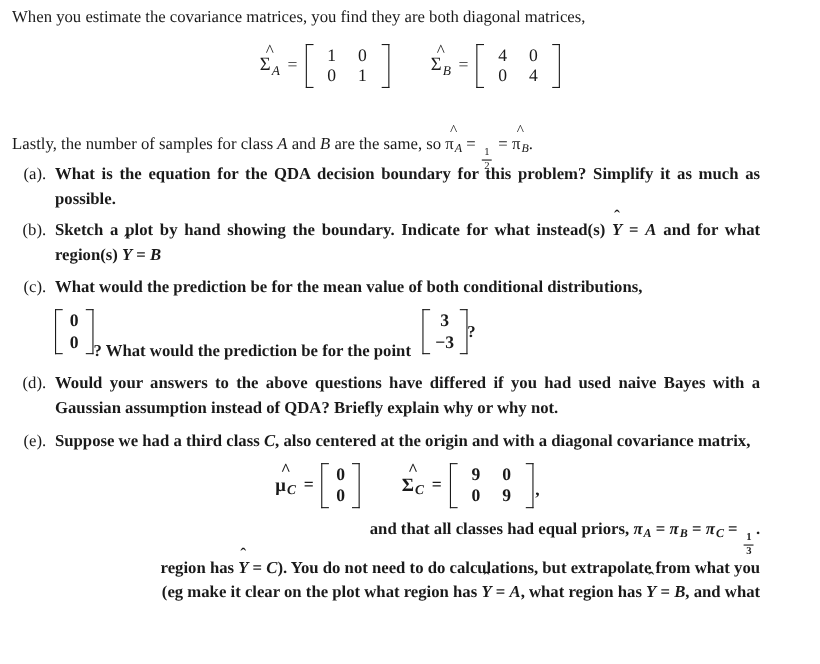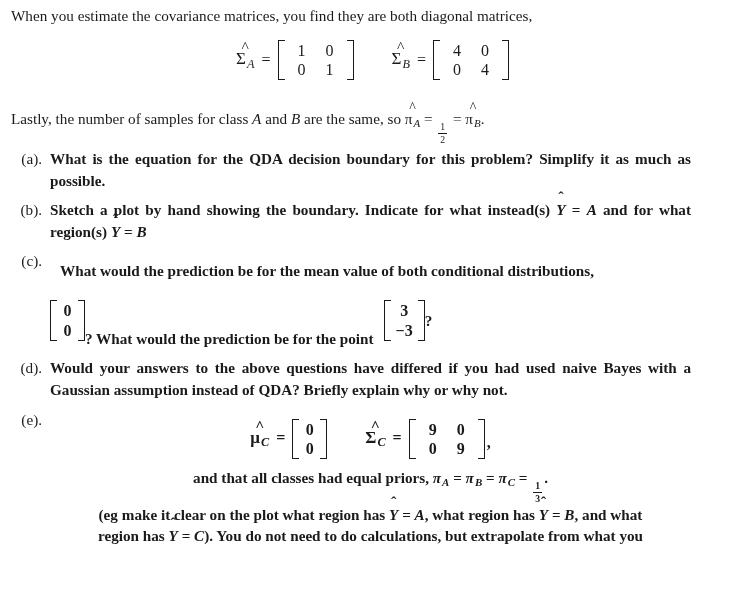--- a/index.html
+++ b/index.html
@@ -32,21 +32,21 @@
   }
   .intro {
     position: absolute;
     left: 11px;
     top: 5px;
     width: 686px;
   }
   .lastly {
     position: absolute;
     left: 11px;
-    top: 108px;
+    top: 120px;
     width: 700px;
   }
 
   
   .display-eq {
     position: absolute;
     left: 0;
     width: 745px;
     text-align: center;
   }
@@ -174,34 +174,34 @@
   .qbody {
     flex: 1 1 auto;
     max-width: 688px;
     padding-right: 47px;
     box-sizing: border-box;
     text-align: justify;
     text-justify: inter-word;
     font-weight: bold;
   }
   .qbody .line-last { text-align: left; }
-  .qbody p { margin: 10px; }
+  .qbody p { margin: 0; }
   .inline-math { white-space: nowrap; }
   .vecline {
     display: flex;
     align-items: center;
     flex-wrap: nowrap;
     margin-top: 1px;
   }
   .vecline .gap { display: inline-block; }
   .eblock {
     margin-top: 10px;
     margin-bottom: 8px;
   }
-  .etail { text-align: center; }
+  .etail { text-align: right; }
   .etail .l { display: block; white-space: nowrap; }
 </style>
 </head>
 <body>
 
 <div class="page">
 
   <p class="para intro">When you estimate the covariance matrices, you find they are both diagonal matrices,</p>
 
   <div class="display-eq" style="top:40px;">
@@ -308,20 +308,21 @@
     </div>
 
     <div class="qitem" style="margin-top:6px;">
       <div class="qlabel">(d).</div>
       <div class="qbody">Would your answers to the above questions have differed if you had used naive Bayes with a Gaussian assumption instead of QDA? Briefly explain why or why not.</div>
     </div>
 
     <div class="qitem">
       <div class="qlabel">(e).</div>
       <div class="qbody">
+        <p><span>Suppose we had a third class </span><span class="it">C</span><span>, also centered at the origin and with a diagonal covariance matrix,</span></p>
 
         <div class="eblock" style="text-align:center;">
           <span class="eq-row">
             <span class="eq-item">
               <span class="eq-lhs hat"><span class="acc">^</span><span class="up">μ</span><span class="sub">C</span></span>
               <span class="eq-eq">=</span>
               <span class="matrix tight">
                 <span class="bracket left"></span>
                 <span class="mat-body">
                   <span class="mat-row">
@@ -363,22 +364,22 @@
             <span class="it">π</span><span class="sub">B</span>
             <span>=</span>
             <span class="it">π</span><span class="sub">C</span>
             <span>=</span>
             <span class="frac">
                   <span class="num">1</span>
                   <span class="den">3</span>
                 </span></span><span>.</span></span>
 
 
+          <span class="l"><span>region has </span><span class="hat wide"><span class="acc">̂</span><span class="it">Y</span></span><span> = </span><span class="it">C</span><span>). You do not need to do calculations, but extrapolate from what you</span></span>
+
           <span class="l"><span>(eg make it clear on the plot what region has </span><span class="hat wide"><span class="acc">̂</span><span class="it">Y</span></span><span> = </span><span class="it">A</span><span>, what region has </span><span class="hat wide"><span class="acc">̂</span><span class="it">Y</span></span><span> = </span><span class="it">B</span><span>, and what</span></span>
-
-          <span class="l"><span>region has </span><span class="hat wide"><span class="acc">̂</span><span class="it">Y</span></span><span> = </span><span class="it">C</span><span>). You do not need to do calculations, but extrapolate from what you</span></span>
 
         </div>
       </div>
     </div>
 
   </div>
 </div>
 
 </body></html>

